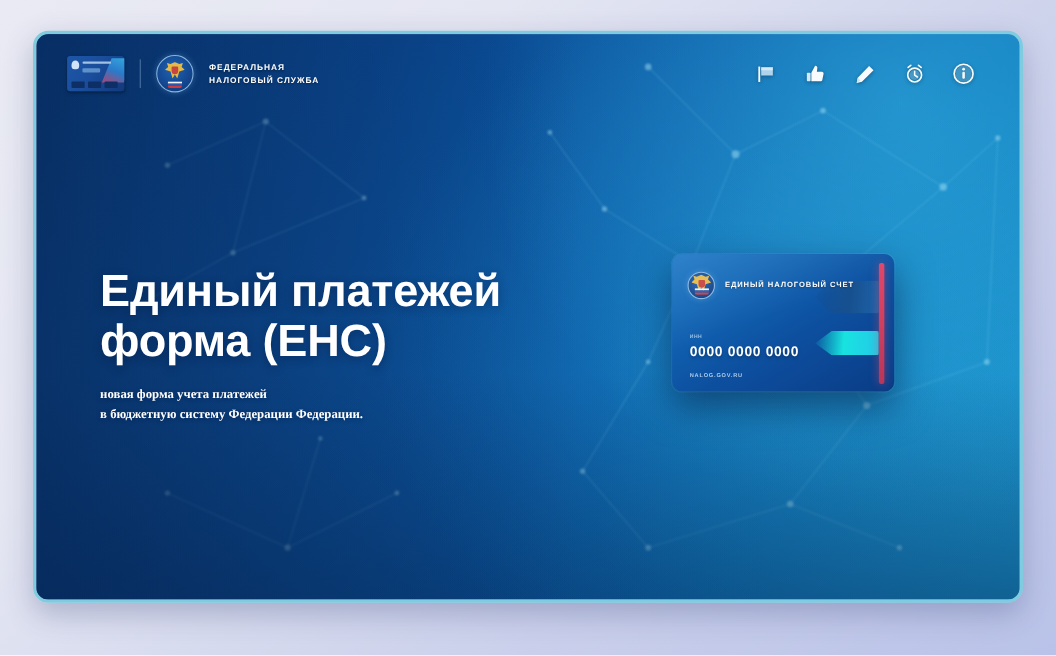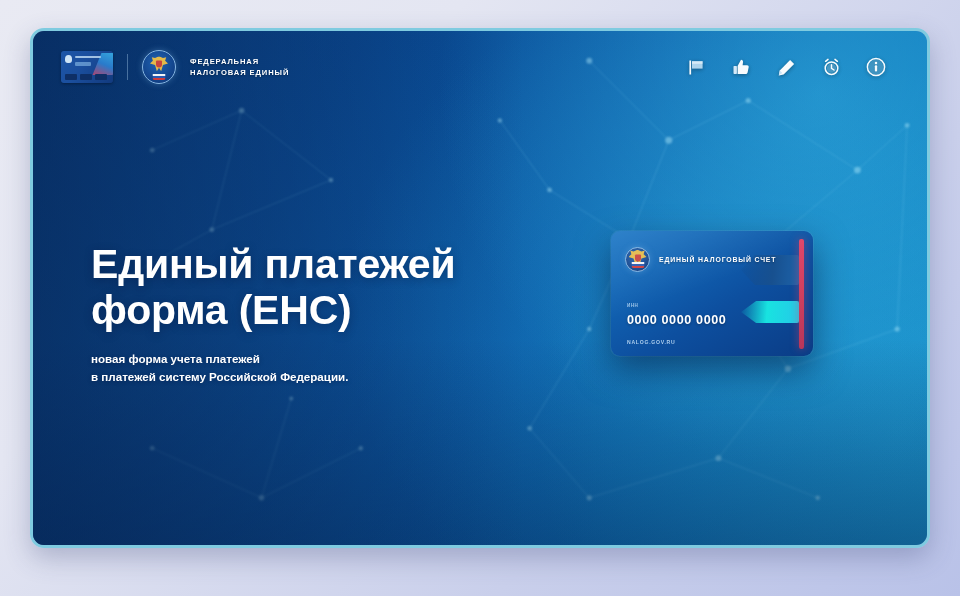--- a/index.html
+++ b/index.html
@@ -181,20 +181,21 @@
     letter-spacing: -0.2px;
     text-shadow: 0 2px 8px rgba(0,20,60,.38);
   }
   #hero-subtitle {
     margin-top: 16px;
     color:#ffffff;
     font-size: 11.6px;
     font-weight: 700;
     line-height: 1.56;
     text-shadow: 0 1px 4px rgba(0,20,60,.40);
+    font-family: Liberation Serif, serif;
   }
   #hero-subtitle span { display:block; }
 
   
   #ens-card {
     position:absolute;
     left: 578px;
     top: 200px;
     width: 202px;
     height: 125px;
@@ -350,21 +351,21 @@
           <span class="eg-shield"></span>
           <span class="eg-tri">
               <i></i>
               <i></i>
               <i></i>
             </span>
         </div>
 
         <div id="brand-wordmark">
           <span>ФЕДЕРАЛЬНАЯ</span>
-          <span>НАЛОГОВАЯ ЕДИНЫЙ</span>
+          <span>НАЛОГОВЫЙ СЛУЖБА</span>
         </div>
       </div>
 
       <div id="header-actions">
 
         <div class="hdr-icon">
           <svg width="17" height="17" viewBox="0 0 17 17">
             <rect x="1.4" y="1.5" width="1.7" height="14" fill="#ffffff"></rect>
             <path d="M4 2.2 H14.6 V9.6 H4 Z" fill="#bfe0f5" opacity=".93"></path>
             <path d="M4 2.2 H14.6 V4.8 H4 Z" fill="#ffffff" opacity=".55"></path>
@@ -406,21 +407,21 @@
       </div>
     </div>
 
     <div id="hero-copy">
       <h1 id="hero-title">
         <span>Единый платежей</span>
         <span>форма (ЕНС)</span>
       </h1>
       <p id="hero-subtitle">
         <span>новая форма учета платежей</span>
-        <span>в платежей систему Российской Федерации.</span>
+        <span>в бюджетную систему Федерации Федерации.</span>
       </p>
     </div>
 
     <div id="ens-card">
 
       <div class="card-chevron">
         <span class="cv cv1"></span>
         <span class="cv cv2"></span>
         <span class="cv cv3"></span>
       </div>

